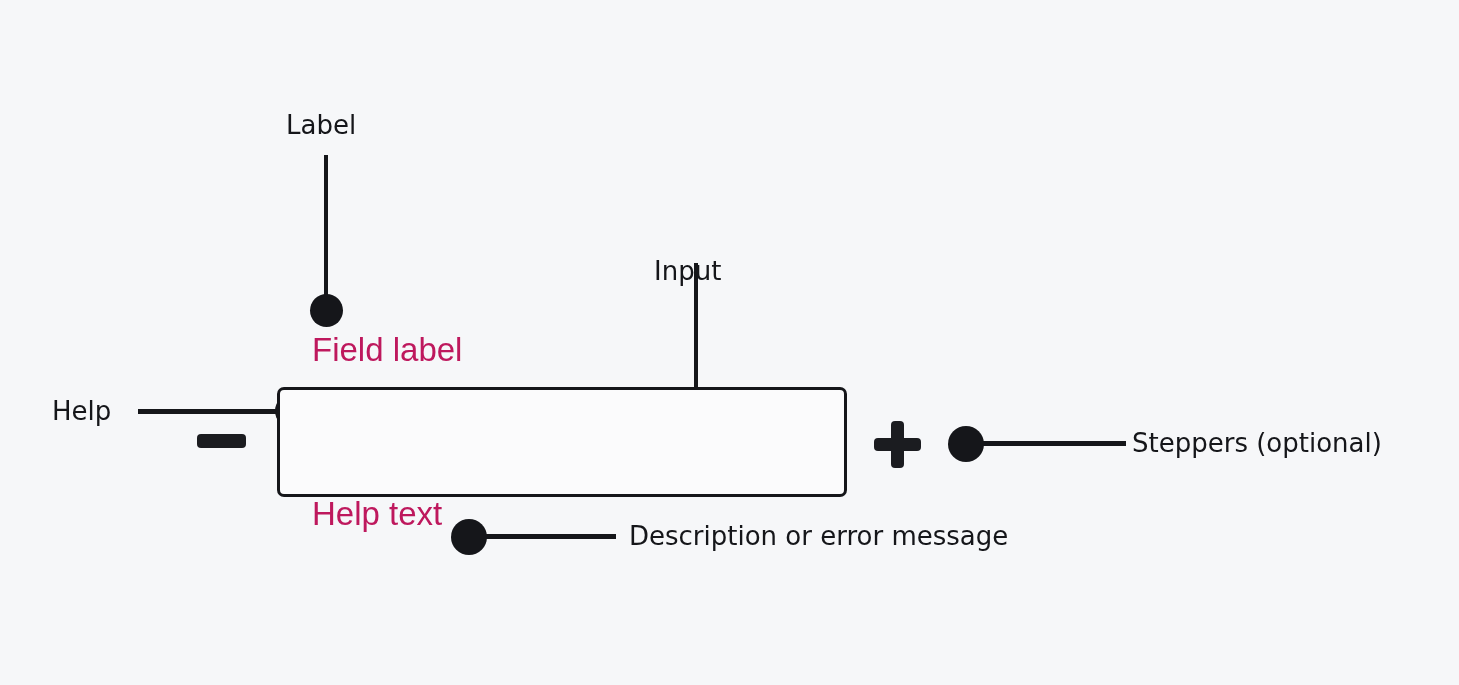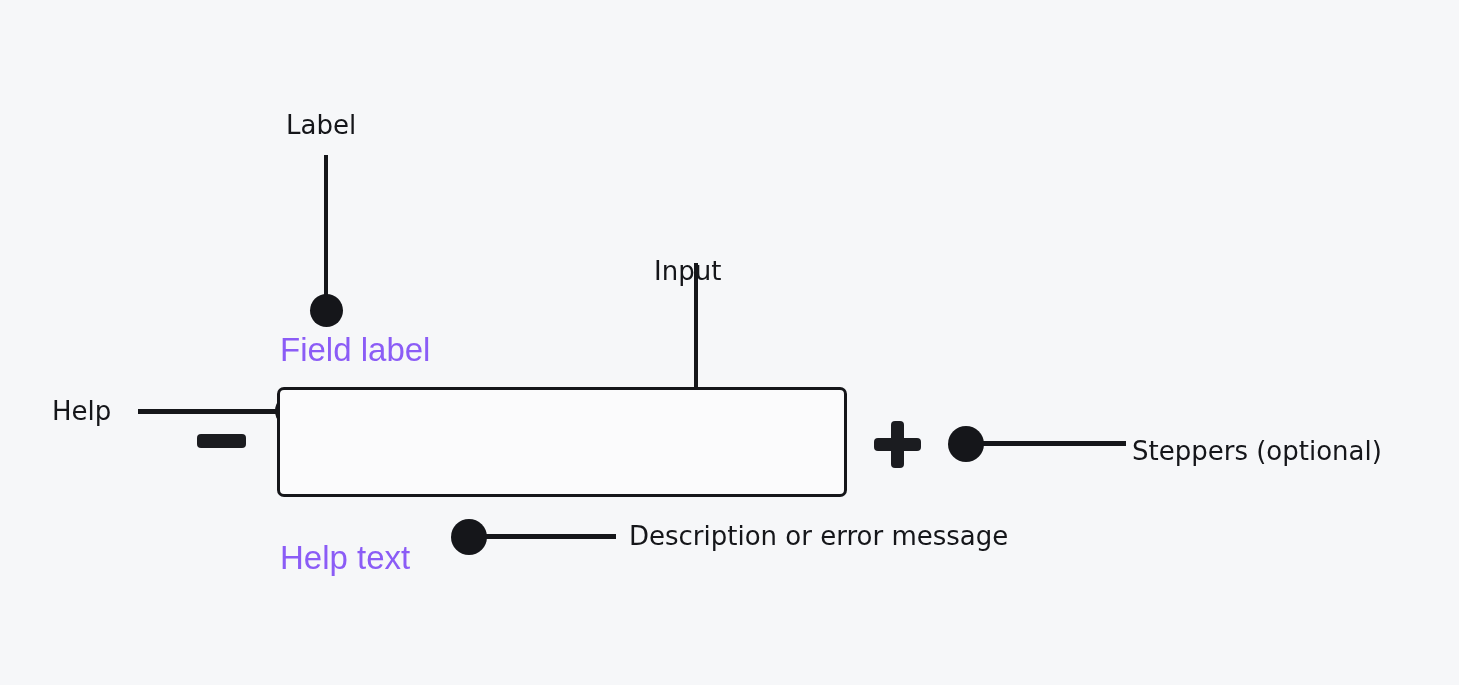--- a/index.html
+++ b/index.html
@@ -30,22 +30,23 @@
     color: #15161a;
     white-space: nowrap;
   }
 
   
   .specimen {
     position: absolute;
     font-family: "Liberation Sans", sans-serif;
     font-size: 33px;
     line-height: 1;
-    color: #8b5cf6;
+    color: #be185d;
     white-space: nowrap;
+    margin-left: 32px;
   }
 
   
   .leader-v {
     position: absolute;
     width: 4px;
     background: #15161a;
   }
   .leader-h {
     position: absolute;
@@ -123,20 +124,20 @@
 
   <div class="stepper-minus" style="left:197px; top:434px; width:49px; height:14px;"></div>
 
   <div class="stepper-plus" style="left:874px; top:421px; width:47px; height:47px;">
     <span class="bar-h"></span>
     <span class="bar-v"></span>
   </div>
 
   <div class="dot" style="left:948px; top:426px; width:36px; height:36px;"></div>
   <div class="leader-h" style="left:980px; top:441px; width:146px;"></div>
-  <div class="callout" style="left:1132px; top:430px;margin-top:8px;">Steppers (optional)</div>
+  <div class="callout" style="left:1132px; top:430px;">Steppers (optional)</div>
 
-  <div class="specimen" style="left:280px; top:541px;">Help text</div>
+  <div class="specimen" style="left:280px; top:497px;">Help text</div>
   <div class="dot" style="left:451px; top:519px; width:36px; height:36px;"></div>
   <div class="leader-h" style="left:484px; top:534px; width:132px;"></div>
   <div class="callout" style="left:629px; top:523px;">Description or error message</div>
 
 </div>
 
 </body></html>

